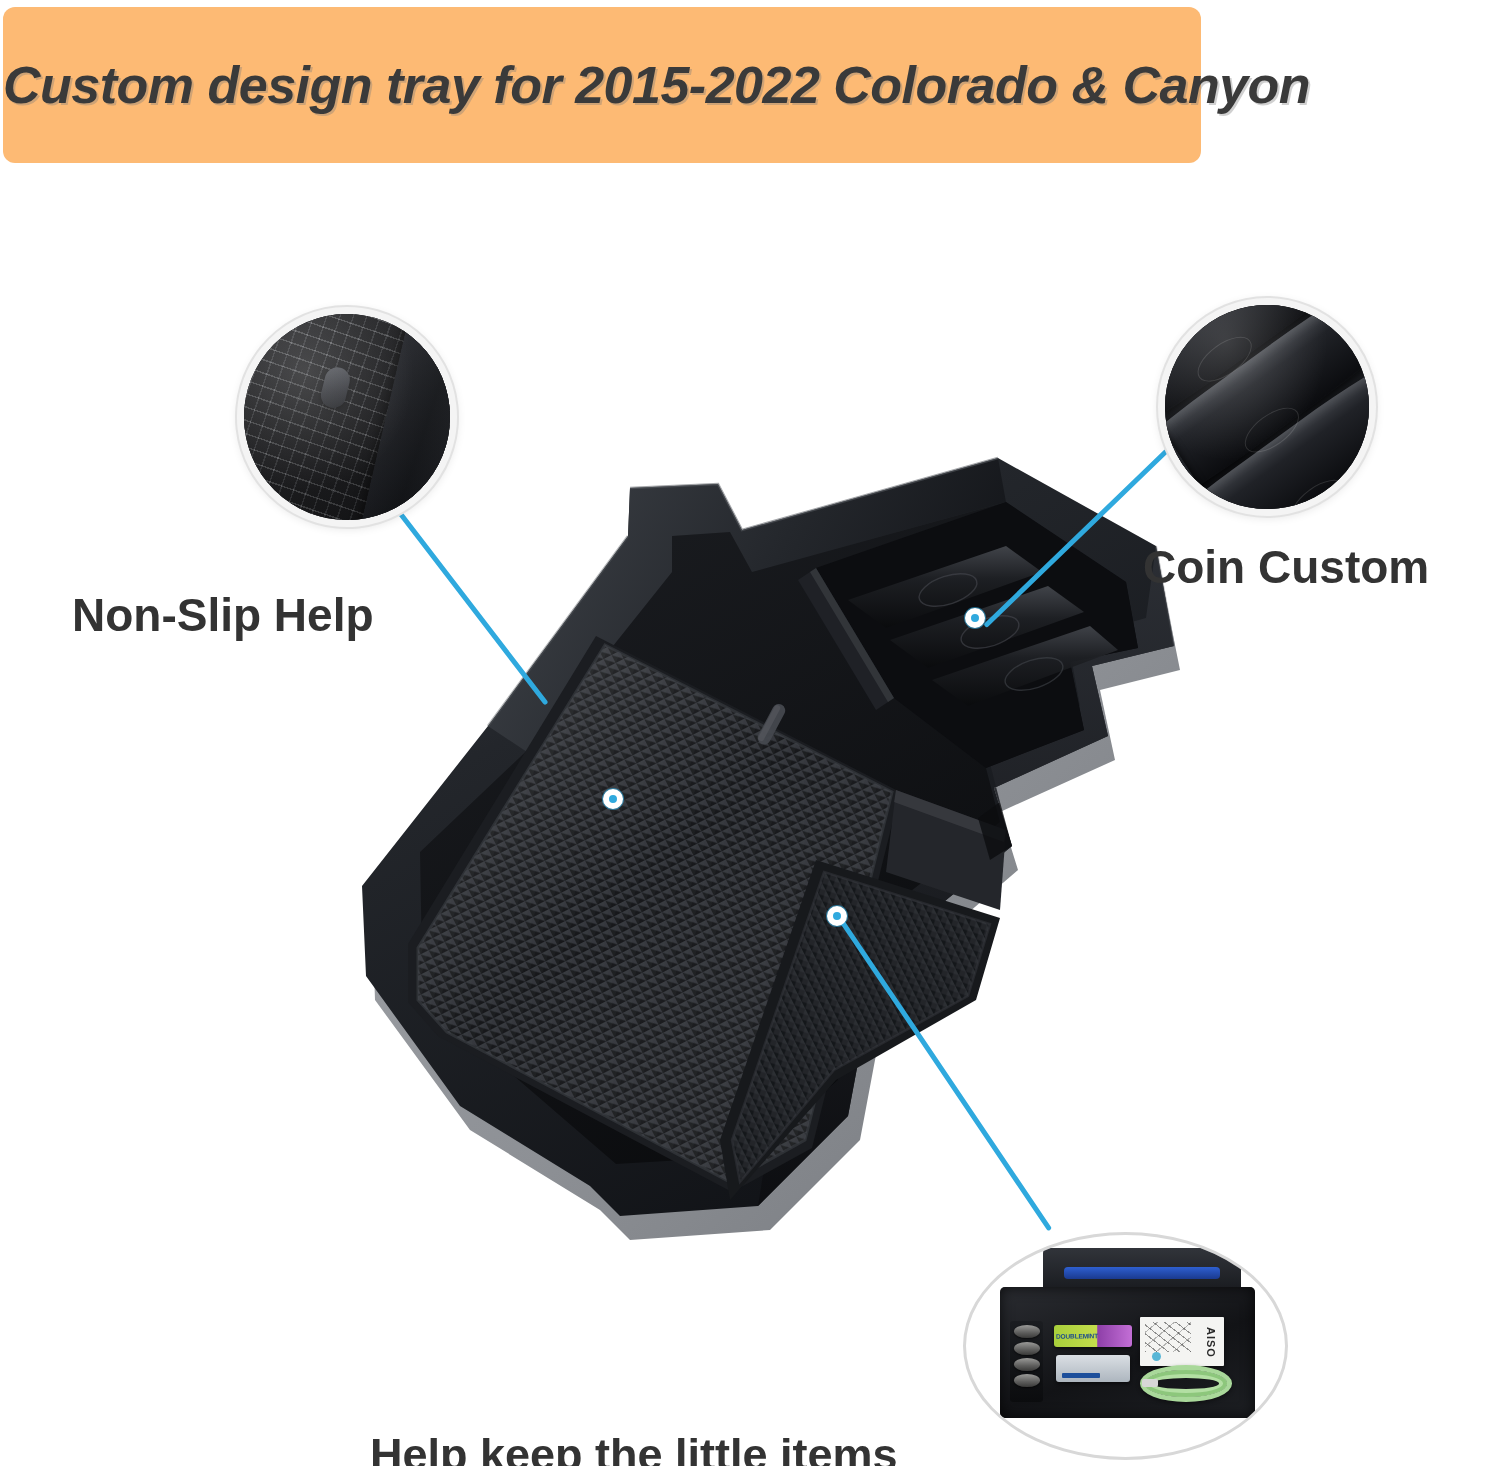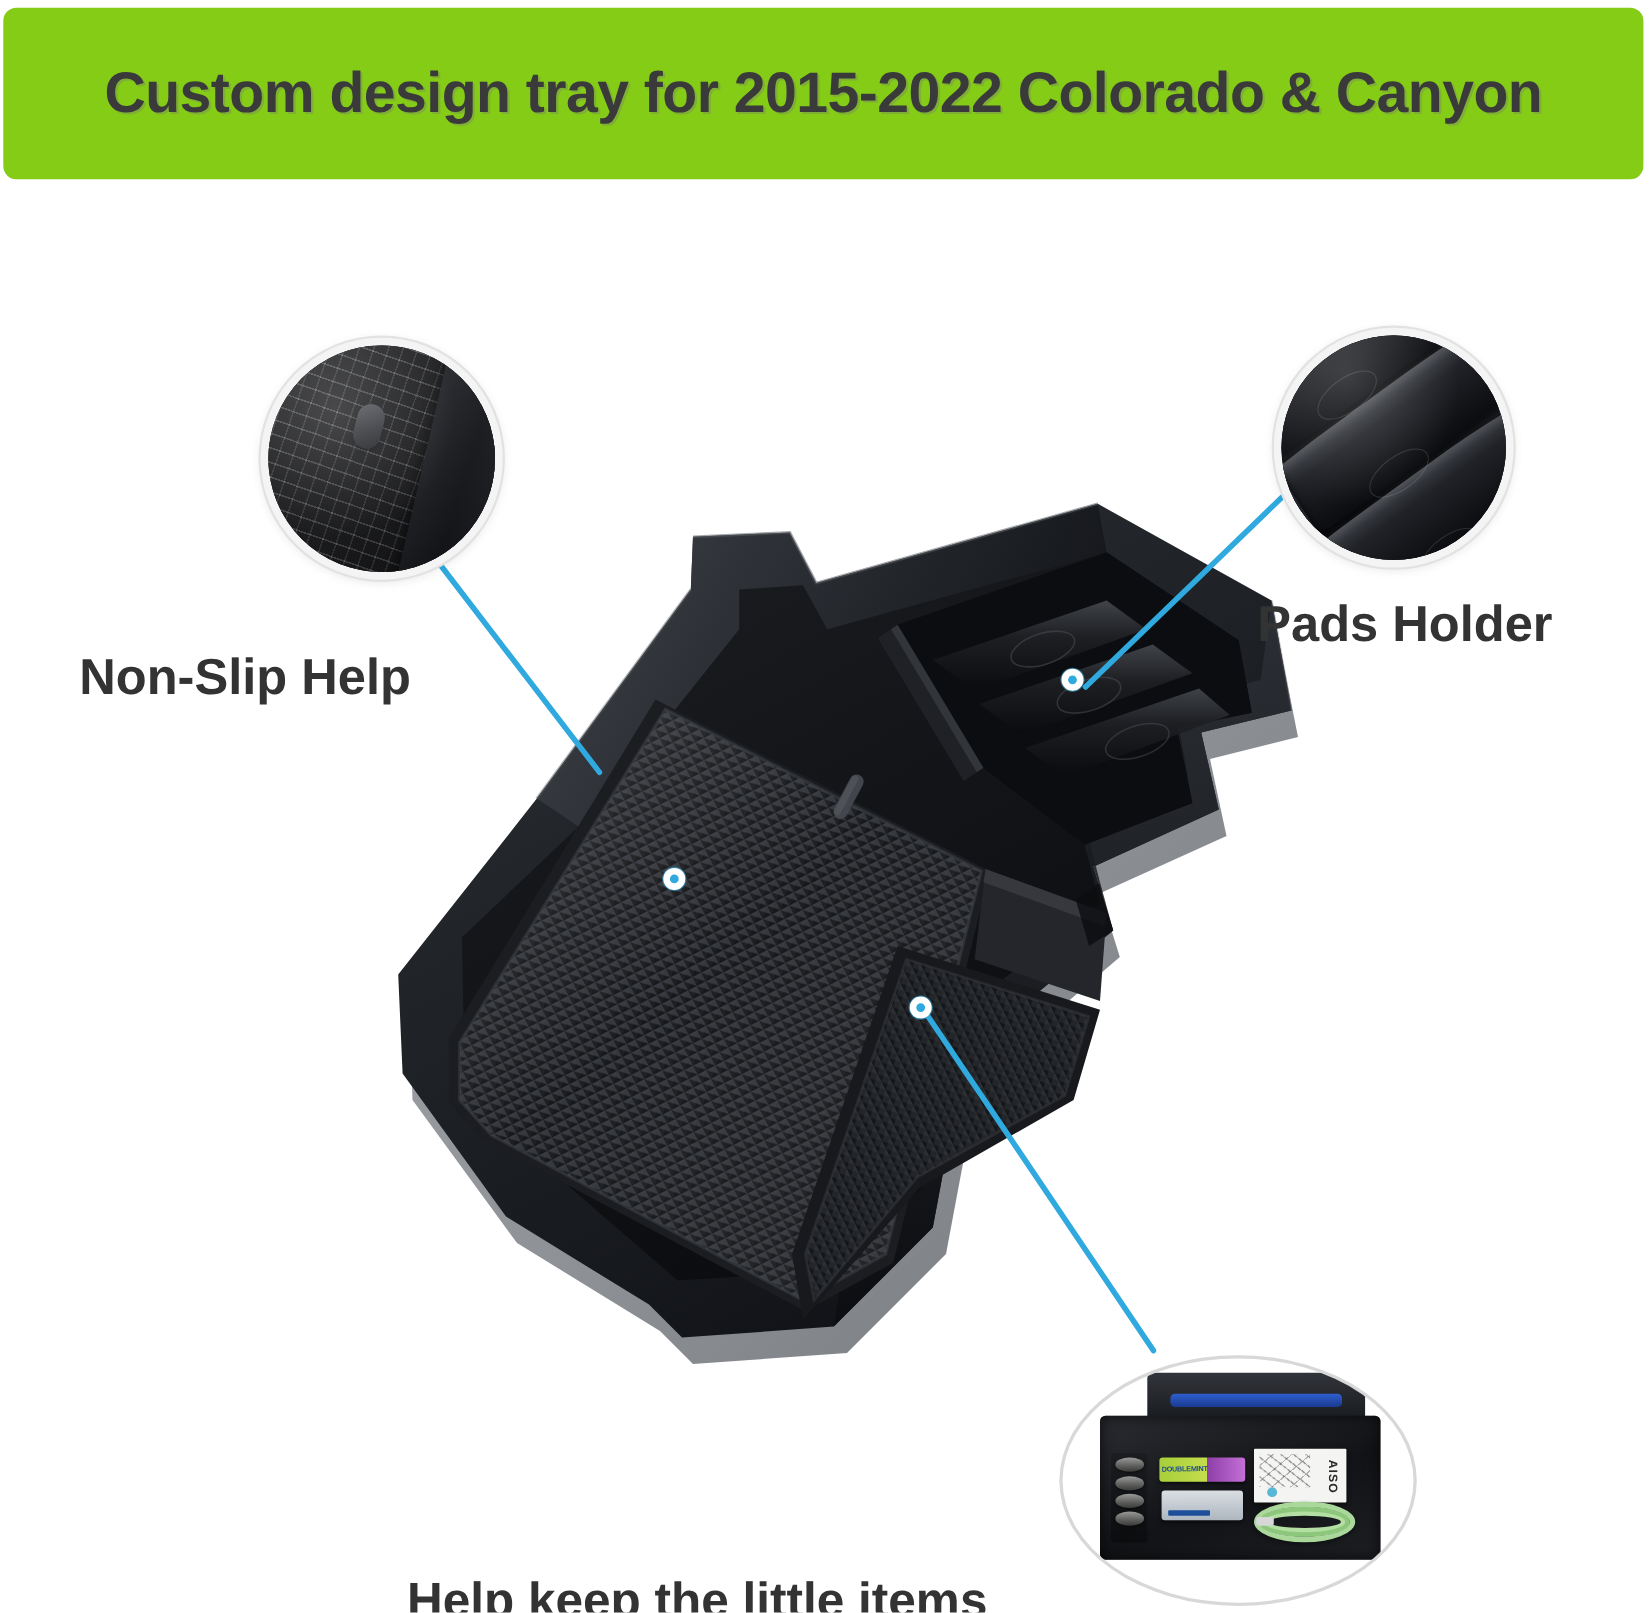--- a/index.html
+++ b/index.html
@@ -12,23 +12,24 @@
   #page {
     position: relative;
     width: 1500px; height: 1466px;
     background: #ffffff;
   }
 
   
   #header-banner {
     position: absolute;
     left: 3px; top: 7px;
-    width: 1491px; height: 156px;
-    background: #84cc16;
+    width: 1198px; height: 156px;
+    background: #fdba74;
     border-radius: 12px;
+    font-style: italic;
   }
   #header-title {
     position: absolute;
     left: 0; right: 0; top: 50%;
     transform: translateY(-50%);
     text-align: center;
     font-size: 52px;
     font-weight: bold;
     letter-spacing: -0.5px;
     color: #3A3A3A;
@@ -489,21 +490,21 @@
       <div class="coin-rib r1"></div>
       <div class="coin-rib r2"></div>
       <div class="coin-rib r3"></div>
       <div class="coin-divider"></div>
       <div class="coin-oval" style="left:30%;top:24%"></div>
       <div class="coin-oval" style="left:38%;top:53%"></div>
       <div class="coin-oval" style="left:46%;top:82%"></div>
     </div>
     <div class="coin-sheen"></div>
   </div>
-  <div class="callout-label" id="label-coin">Pads Holder</div>
+  <div class="callout-label" id="label-coin">Coin Custom</div>
 
   <div class="detail-circle" id="circle-items">
     <div id="items-scene">
       <div class="it-tray-back"></div>
       <div class="it-pen"></div>
       <div class="it-tray-main">
         <div class="it-coin-col">
           <div class="it-coin c1"></div>
           <div class="it-coin c2"></div>
           <div class="it-coin c3"></div>

